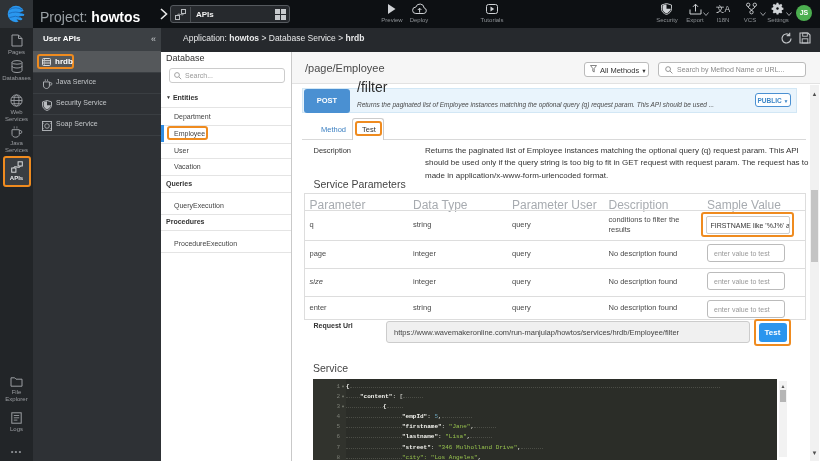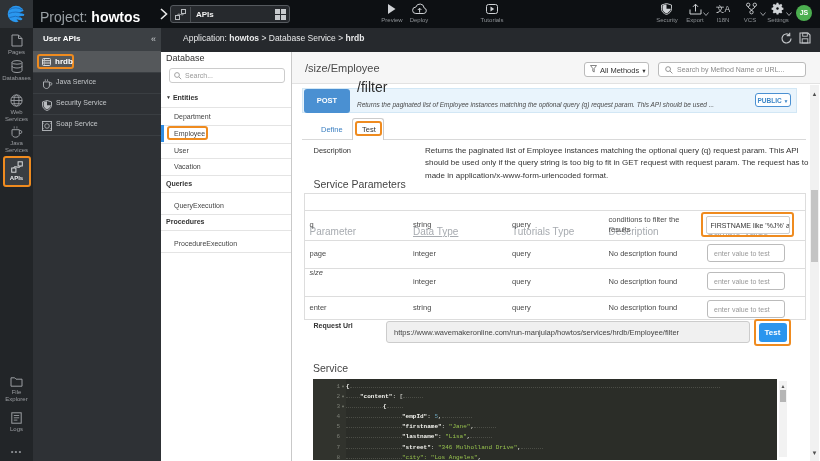--- a/index.html
+++ b/index.html
@@ -6,21 +6,21 @@
   html,body { width:820px; height:461px; overflow:hidden; background:#fff;
     font-family:"Liberation Sans", sans-serif; }
   #stage { position:relative; width:820px; height:461px; overflow:hidden; background:#fff; }
   .abs { position:absolute; }
   .ob { border:2px solid #ef8b1f; border-radius:3px; }
   .sideitem { left:0; width:33px; text-align:center; }
   .slab { font-size:6px; color:#9a9da1; margin-top:2px; line-height:6.5px; }
   .epsep { left:161px; width:130px; height:1px; background:#e4e4e4; }
   .ephead { left:166px; font-size:7px; font-weight:bold; color:#333; }
   .epitem { left:174px; font-size:7px; color:#444; }
-  .thead span { font-size:10px; color:#a7abb0; white-space:nowrap;margin-top:28px; }
+  .thead span { font-size:12px; color:#a7abb0; white-space:nowrap; }
   .trow { left:304px; width:502px; height:1px; background:#ddd; }
   .tcell { font-size:7.5px; color:#4a4a4a; }
   .pinput { left:707px; width:78px; height:18px; border:1px solid #bbb; border-radius:3px; background:#fff; }
   .pinput span { font-size:7px; color:#999; display:block; padding:5px 0 0 6px; }
   .coreitem { left:56px; font-size:7px; color:#c3c6c9; }
   .code-lines { font-family:"Liberation Mono", monospace; font-size:6px; }
   .cl { height:10.2px; line-height:10.2px; white-space:nowrap; }
   .ln { display:inline-block; width:27px; text-align:right; color:#7a7d74; }
   .fa { font-style:normal; font-size:5px; color:#8a8d82; display:inline-block; width:6px; text-align:center; }
   .ct { color:#e8e8e2; }
@@ -252,21 +252,21 @@
   <div class="abs epsep" style="top:191.5px;"></div>
   <div class="abs epitem" style="top:202px;">QueryExecution</div>
   <div class="abs epsep" style="top:213.5px;"></div>
   <div class="abs ephead" style="top:218px;">Procedures</div>
   <div class="abs epsep" style="top:229.5px;"></div>
   <div class="abs epitem" style="top:240px;">ProcedureExecution</div>
   <div class="abs epsep" style="top:251.5px;"></div>
 
   
   <div class="abs" style="left:292px;top:52px;width:528px;height:32px;background:#f6f6f6;border-bottom:1px solid #e2e2e2;"></div>
-  <div class="abs" style="left:305px;top:62px;font-size:11px;color:#4a4a4a;">/size/Employee</div>
+  <div class="abs" style="left:305px;top:62px;font-size:11px;color:#4a4a4a;">/page/Employee</div>
   <div class="abs" style="left:584px;top:62px;width:65px;height:15px;border:1px solid #bbb;border-radius:3px;background:#fff;"></div>
   <svg class="abs" style="left:590px;top:65px;" width="7" height="8" viewBox="0 0 7 8">
     <path d="M0.5 0.5 H6.5 L4.2 3.5 V7 L2.8 6.2 V3.5 Z" fill="none" stroke="#666" stroke-width="0.8"></path>
   </svg>
   <div class="abs" style="left:600px;top:65.5px;font-size:7.5px;color:#333;">All Methods <span style="font-size:5.5px;">▼</span></div>
   <div class="abs" style="left:658px;top:62px;width:148px;height:15px;border:1px solid #bbb;border-radius:3px;background:#fff;"></div>
   <svg class="abs" style="left:665px;top:65.5px;" width="8" height="8" viewBox="0 0 8 8">
     <circle cx="3.1" cy="3.1" r="2.4" fill="none" stroke="#888" stroke-width="0.9"></circle>
     <path d="M5 5 L7.4 7.4" stroke="#888" stroke-width="0.9"></path>
   </svg>
@@ -274,38 +274,38 @@
 
   
   <div class="abs" style="left:302px;top:88px;width:495px;height:25px;background:#e9f4fc;border:1px solid #d2e7f5;"></div>
   <div class="abs" style="left:304px;top:88.5px;width:46px;height:24px;background:#4a90d2;border-radius:3px;color:#fff;font-size:7.5px;font-weight:bold;text-align:center;line-height:24px;">POST</div>
   <div class="abs" style="left:357px;top:79px;font-size:14px;color:#2b2b2b;">/filter</div>
   <div class="abs" style="left:357px;top:101px;font-size:6.5px;font-style:italic;color:#4a4a4a;white-space:nowrap;">Returns the paginated list of Employee instances matching the optional query (q) request param. This API should be used ...</div>
   <div class="abs" style="left:755px;top:93px;width:36px;height:14px;border:1px solid #4a90d2;border-radius:3px;background:#fdfeff;color:#3c87c8;font-size:6.5px;font-weight:bold;text-align:center;line-height:13px;">PUBLIC <span style="font-size:5px;">▼</span></div>
 
   
   <div class="abs" style="left:302px;top:139px;width:504px;height:1px;background:#d9d9d9;"></div>
-  <div class="abs" style="left:321px;top:125px;font-size:7.5px;color:#3a7fc1;">Define</div>
+  <div class="abs" style="left:321px;top:125px;font-size:7.5px;color:#3a7fc1;">Method</div>
   <div class="abs" style="left:352px;top:118px;width:32px;height:22px;background:#fff;border:1px solid #ccc;border-bottom:none;border-radius:3px 3px 0 0;"></div>
   <div class="abs ob" style="left:355px;top:121px;width:27px;height:15px;"></div>
   <div class="abs" style="left:362px;top:125px;font-size:7.5px;color:#333;">Test</div>
 
   
   <div class="abs" style="left:313.5px;top:146px;font-size:7.5px;color:#333;">Description</div>
   <div class="abs" style="left:425px;top:144.5px;font-size:8px;color:#333;line-height:12.5px;white-space:nowrap;">Returns the paginated list of Employee instances matching the optional query (q) request param. This API<br>should be used only if the query string is too big to fit in GET request with request param. The request has to<br>made in application/x-www-form-urlencoded format.</div>
 
   
   <div class="abs" style="left:313.5px;top:178px;font-size:10.5px;color:#444;">Service Parameters</div>
 
   
   <div class="abs" style="left:304px;top:193px;width:502px;height:127px;border:1px solid #ddd;"></div>
   <div class="abs thead" style="top:198px;">
     <span style="left:309.5px;" class="abs">Parameter</span>
     <span style="left:413px;text-decoration:underline;" class="abs">Data Type</span>
-    <span style="left:512px;" class="abs">Tutorials Type</span>
+    <span style="left:512px;" class="abs">Parameter User</span>
     <span style="left:608.5px;" class="abs">Description</span>
     <span style="left:707px;" class="abs">Sample Value</span>
   </div>
   <div class="abs trow" style="top:210px;"></div>
   <div class="abs trow" style="top:240px;"></div>
   <div class="abs trow" style="top:268px;"></div>
   <div class="abs trow" style="top:296px;"></div>
   
   <div class="abs tcell" style="left:309.5px;top:220px;">q</div>
   <div class="abs tcell" style="left:413px;top:220px;">string</div>
@@ -317,21 +317,21 @@
   </div>
   
   <div class="abs tcell" style="left:309.5px;top:249px;">page</div>
   <div class="abs tcell" style="left:413px;top:249px;">integer</div>
   <div class="abs tcell" style="left:512px;top:249px;">query</div>
   <div class="abs tcell" style="left:608.5px;top:249px;">No description found</div>
   <div class="abs pinput" style="top:244px;">
         <span>enter value to test</span>
       </div>
   
-  <div class="abs tcell" style="left:309.5px;top:268px;font-style:italic;">size</div>
+  <div class="abs tcell" style="left:309.5px;top:277px;font-style:italic;">size</div>
   <div class="abs tcell" style="left:413px;top:277px;">integer</div>
   <div class="abs tcell" style="left:512px;top:277px;">query</div>
   <div class="abs tcell" style="left:608.5px;top:277px;">No description found</div>
   <div class="abs pinput" style="top:272px;">
         <span>enter value to test</span>
       </div>
   
   <div class="abs tcell" style="left:309.5px;top:303px;">enter</div>
   <div class="abs tcell" style="left:413px;top:303px;">string</div>
   <div class="abs tcell" style="left:512px;top:303px;">query</div>

